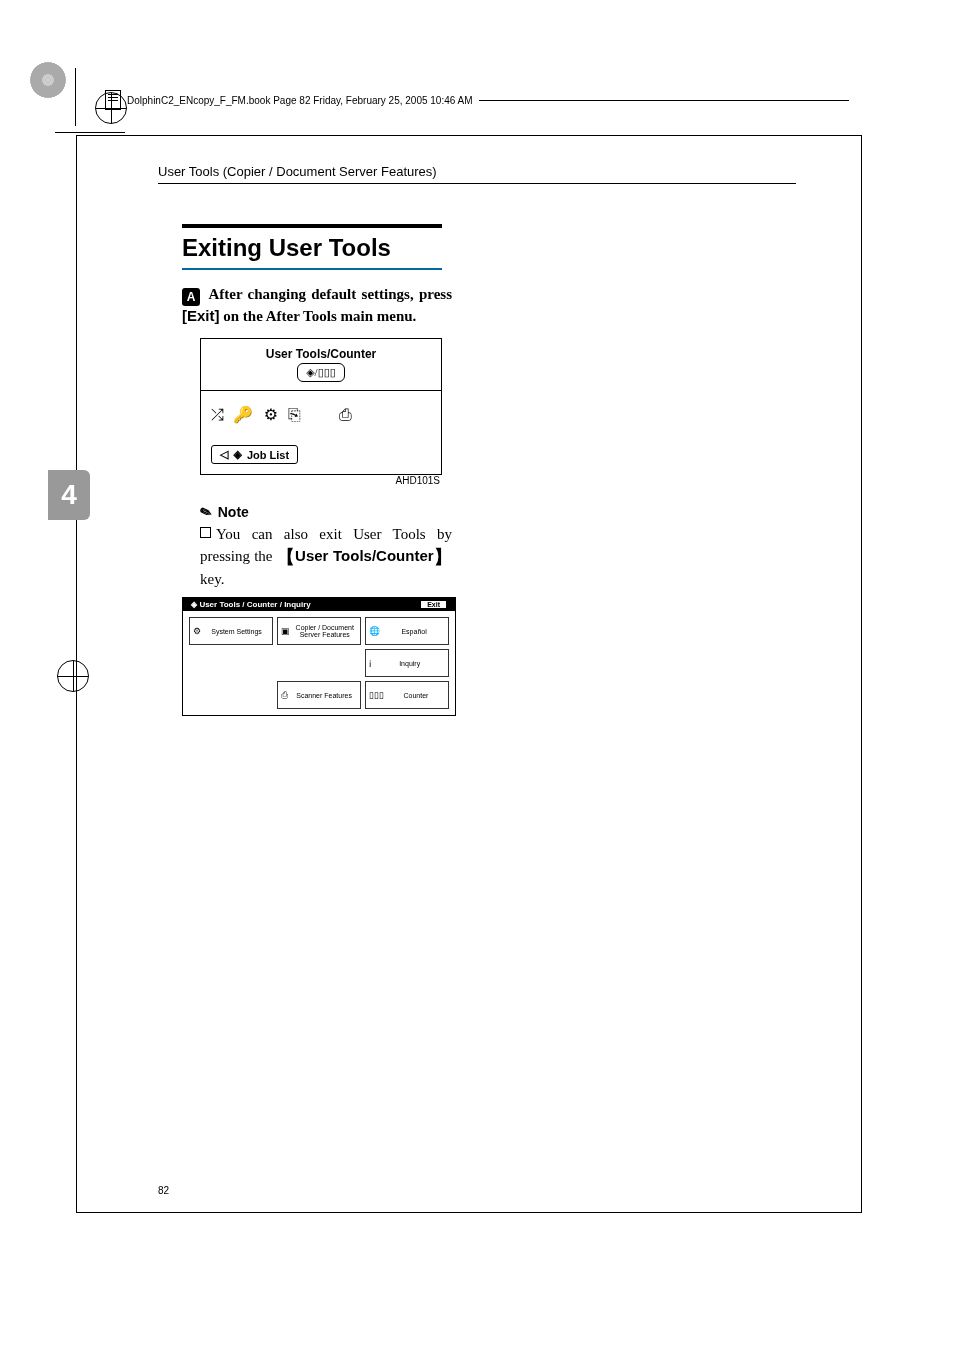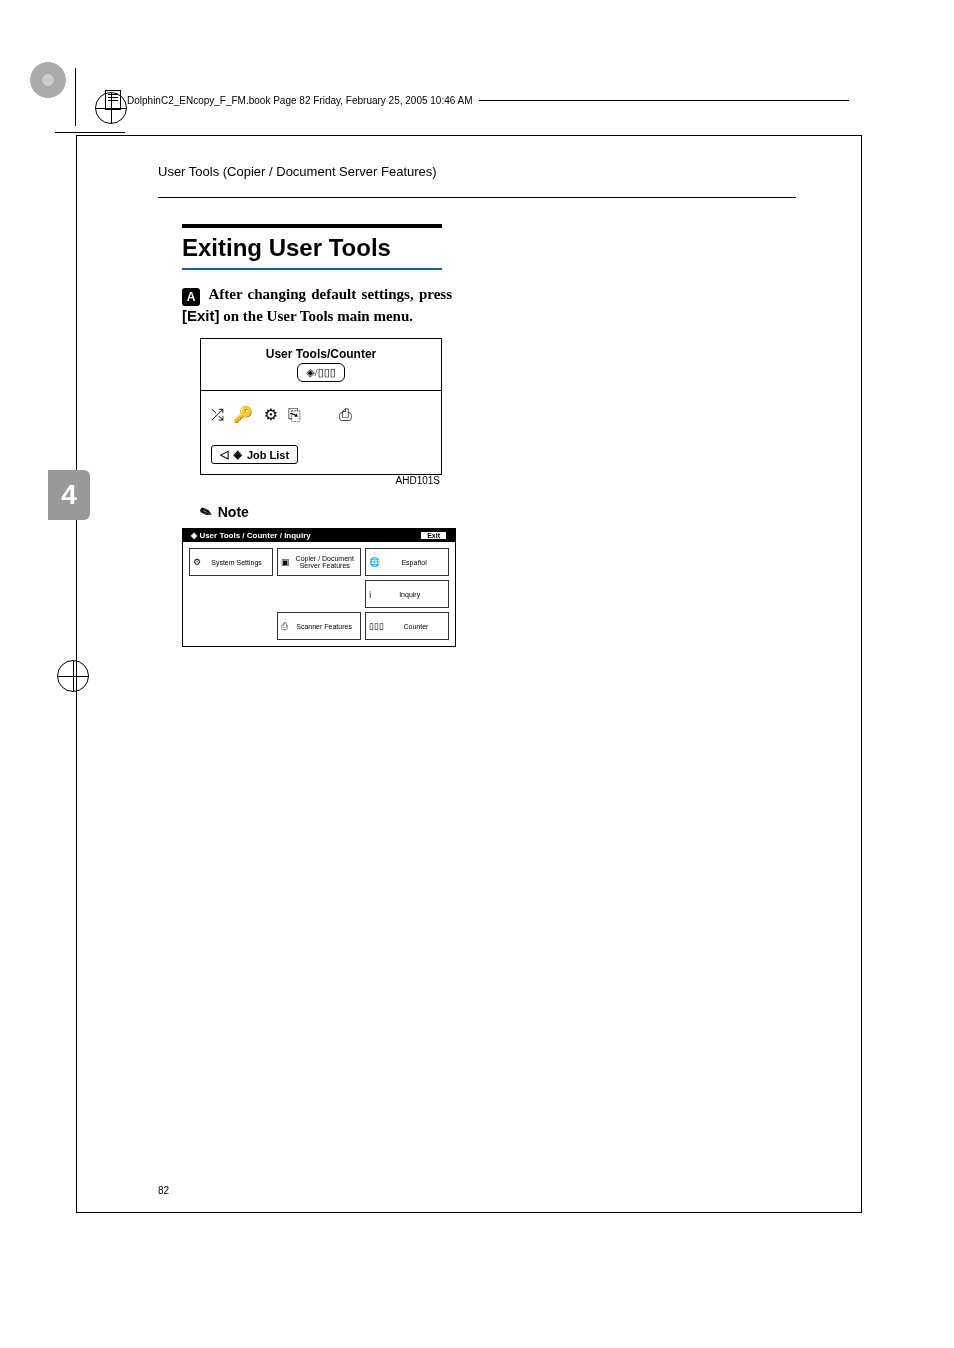--- a/index.html
+++ b/index.html
@@ -85,21 +85,21 @@
   .header {
     position: absolute;
     top: 164px;
     left: 158px;
     right: 158px;
     font-family: Arial, sans-serif;
     font-size: 13px;
   }
   .header-underline {
     border-bottom: 1px solid #000;
-    padding-bottom: 18px;
+    padding-bottom: 4px;
   }
 
   .tab {
     position: absolute;
     left: 48px;
     top: 470px;
     width: 42px;
     height: 50px;
     background: #999;
     border-radius: 0 6px 6px 0;
@@ -344,21 +344,21 @@
 <div class="tab">
   <span>4</span>
 </div>
 
 <div class="content">
 
   <h2 class="section">Exiting User Tools</h2>
 
   <div class="stepline">
     <span class="step-badge">A</span>
-    <span>After changing default settings, press </span><span class="keylabel">[Exit]</span><span> on the User Tools main menu.</span>
+    <span>After changing default settings, press </span><span class="keylabel">[Exit]</span><span> on the After Tools main menu.</span>
   </div>
 
 
   <div class="panel">
     <div class="screen">
       <div class="lcd">User Tools/Counter</div>
       <div class="lcd-box">◈/▯▯▯</div>
     </div>
     <div class="icons-row">
       <span>⤮</span><span>🔑</span><span>⚙</span><span>⎘</span>&nbsp;&nbsp;<span>⎙</span>
@@ -371,20 +371,23 @@
       </span>
     </div>
   </div>
   <div class="caption">AHD101S</div>
 
   <div class="note-head">
     <span class="note-icon">✎</span>
     <span>Note</span>
   </div>
 
+  <div class="note-text">
+    <span class="bullet"></span><span>You can also exit User Tools by pressing the </span><span class="bracket">【</span><span class="hardkey">User Tools/Counter</span><span class="bracket">】</span><span> key.</span>
+  </div>
 
   <div class="soft">
     <div class="titlebar">
       <span>
         <span>◈ </span>
         <span>User Tools / Counter / Inquiry</span>
       </span>
       <span class="exitcell">Exit</span>
     </div>
     <div class="body">

